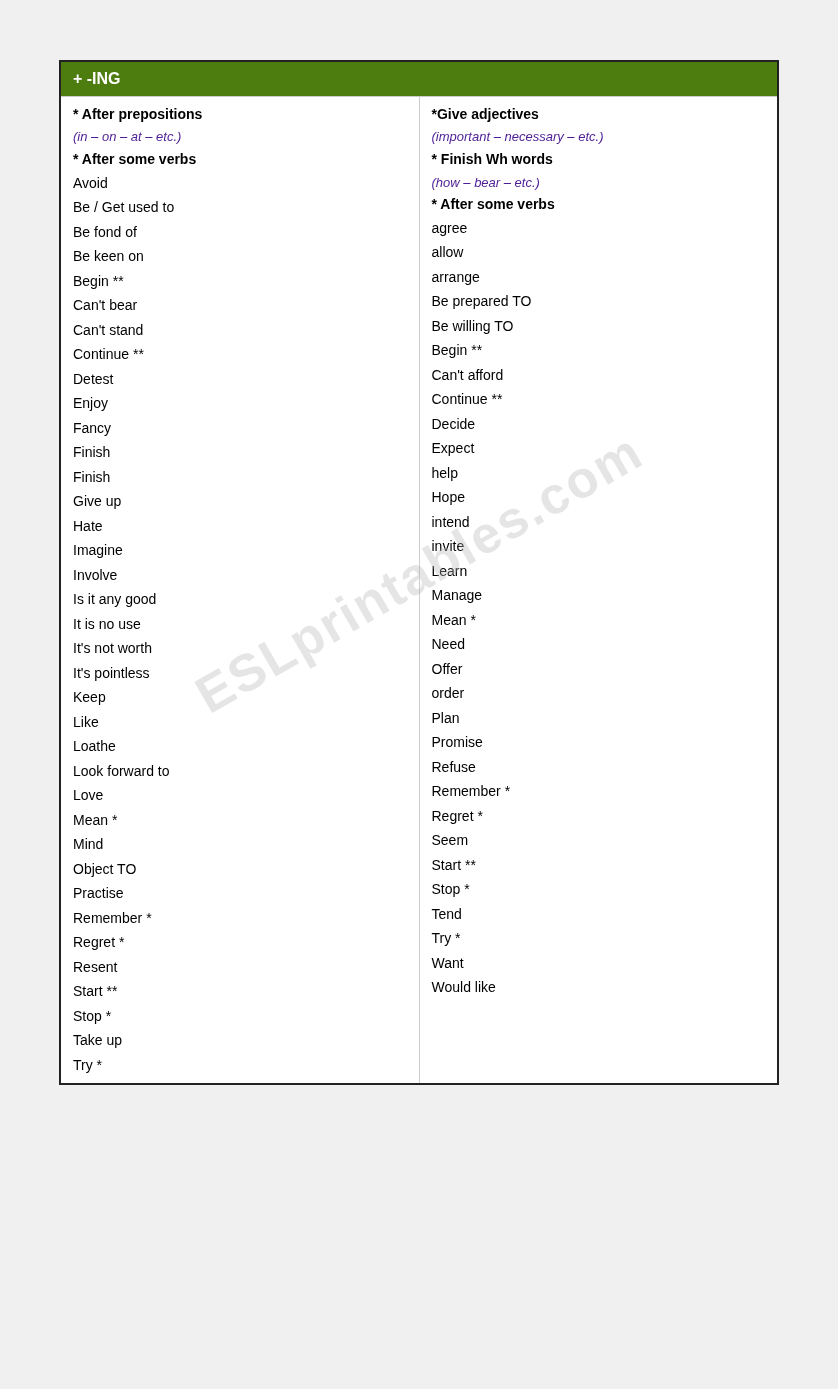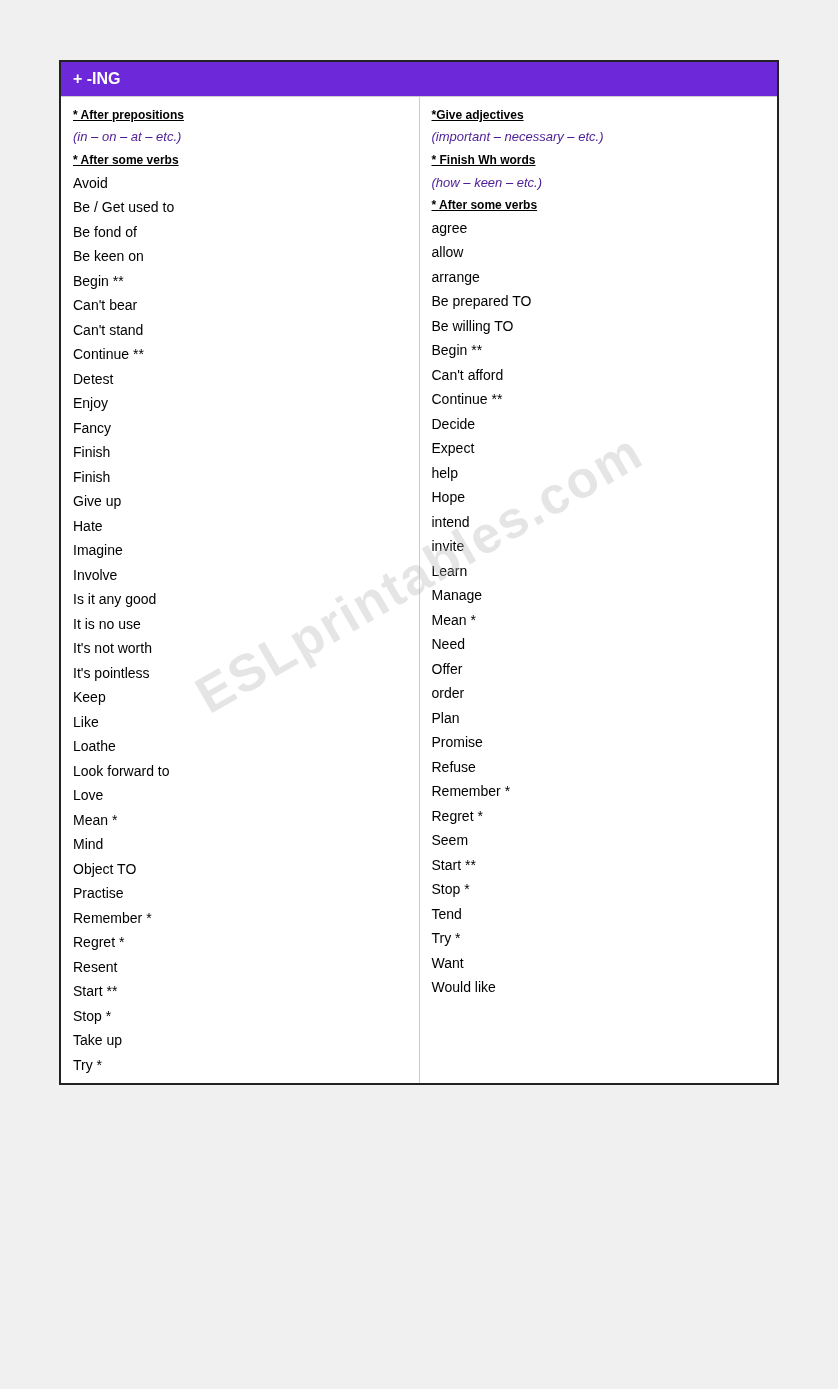--- a/index.html
+++ b/index.html
@@ -19,21 +19,21 @@
     }
 
     .page-container {
       background: white;
       width: 720px;
       border: 2px solid #222;
     }
 
     .header-row {
       display: flex;
-      background: #6d28d9;
+      background: #4d7c0f;
       flex-direction: column;
     }
 
     .header-cell {
       flex: 1;
       color: white;
       font-weight: bold;
       font-size: 16px;
       padding: 8px 12px;
       border-right: 1px solid #555;
@@ -55,22 +55,21 @@
       font-size: 14px;
       line-height: 1.6;
     }
 
     .col:last-child {
       border-right: none;
     }
 
     .section-title {
       font-weight: bold;
-      text-decoration: underline;
-      font-size: 12px;
+      font-size: 14px;
     }
 
     .section-subtitle {
       font-size: 13px;
       font-style: italic;
       color: #4c1d95;
     }
 
     .watermark {
       position: absolute;
@@ -113,18 +112,18 @@
       <span class="section-title">* After prepositions</span><br>
       <span class="section-subtitle">(in – on – at – etc.)</span><br>
       <span class="section-title">* After some verbs</span><br>
       <span id="col1-verbs"><span class="verb-item">Avoid</span><span class="verb-item">Be / Get used to</span><span class="verb-item">Be fond of</span><span class="verb-item">Be keen on</span><span class="verb-item">Begin **</span><span class="verb-item">Can't bear</span><span class="verb-item">Can't stand</span><span class="verb-item">Continue **</span><span class="verb-item">Detest</span><span class="verb-item">Enjoy</span><span class="verb-item">Fancy</span><span class="verb-item">Finish</span><span class="verb-item">Finish</span><span class="verb-item">Give up</span><span class="verb-item">Hate</span><span class="verb-item">Imagine</span><span class="verb-item">Involve</span><span class="verb-item">Is it any good</span><span class="verb-item">It is no use</span><span class="verb-item">It's not worth</span><span class="verb-item">It's pointless</span><span class="verb-item">Keep</span><span class="verb-item">Like</span><span class="verb-item">Loathe</span><span class="verb-item">Look forward to</span><span class="verb-item">Love</span><span class="verb-item">Mean *</span><span class="verb-item">Mind</span><span class="verb-item">Object TO</span><span class="verb-item">Practise</span><span class="verb-item">Remember *</span><span class="verb-item">Regret *</span><span class="verb-item">Resent</span><span class="verb-item">Start **</span><span class="verb-item">Stop *</span><span class="verb-item">Take up</span><span class="verb-item">Try *</span></span>
     </div>
 
     <div class="col">
       <span class="section-title">*Give adjectives</span><br>
       <span class="section-subtitle">(important – necessary – etc.)</span><br>
       <span class="section-title">* Finish Wh words</span><br>
-      <span class="section-subtitle">(how – keen – etc.)</span><br>
+      <span class="section-subtitle">(how – bear – etc.)</span><br>
       <span class="section-title">* After some verbs</span><br>
       <span id="col2-verbs"><span class="verb-item">agree</span><span class="verb-item">allow</span><span class="verb-item">arrange</span><span class="verb-item">Be prepared TO</span><span class="verb-item">Be willing TO</span><span class="verb-item">Begin **</span><span class="verb-item">Can't afford</span><span class="verb-item">Continue **</span><span class="verb-item">Decide</span><span class="verb-item">Expect</span><span class="verb-item">help</span><span class="verb-item">Hope</span><span class="verb-item">intend</span><span class="verb-item">invite</span><span class="verb-item">Learn</span><span class="verb-item">Manage</span><span class="verb-item">Mean *</span><span class="verb-item">Need</span><span class="verb-item">Offer</span><span class="verb-item">order</span><span class="verb-item">Plan</span><span class="verb-item">Promise</span><span class="verb-item">Refuse</span><span class="verb-item">Remember *</span><span class="verb-item">Regret *</span><span class="verb-item">Seem</span><span class="verb-item">Start **</span><span class="verb-item">Stop *</span><span class="verb-item">Tend</span><span class="verb-item">Try *</span><span class="verb-item">Want</span><span class="verb-item">Would like</span></span>
     </div>
   </div>
 </div>
 
 </body></html>

